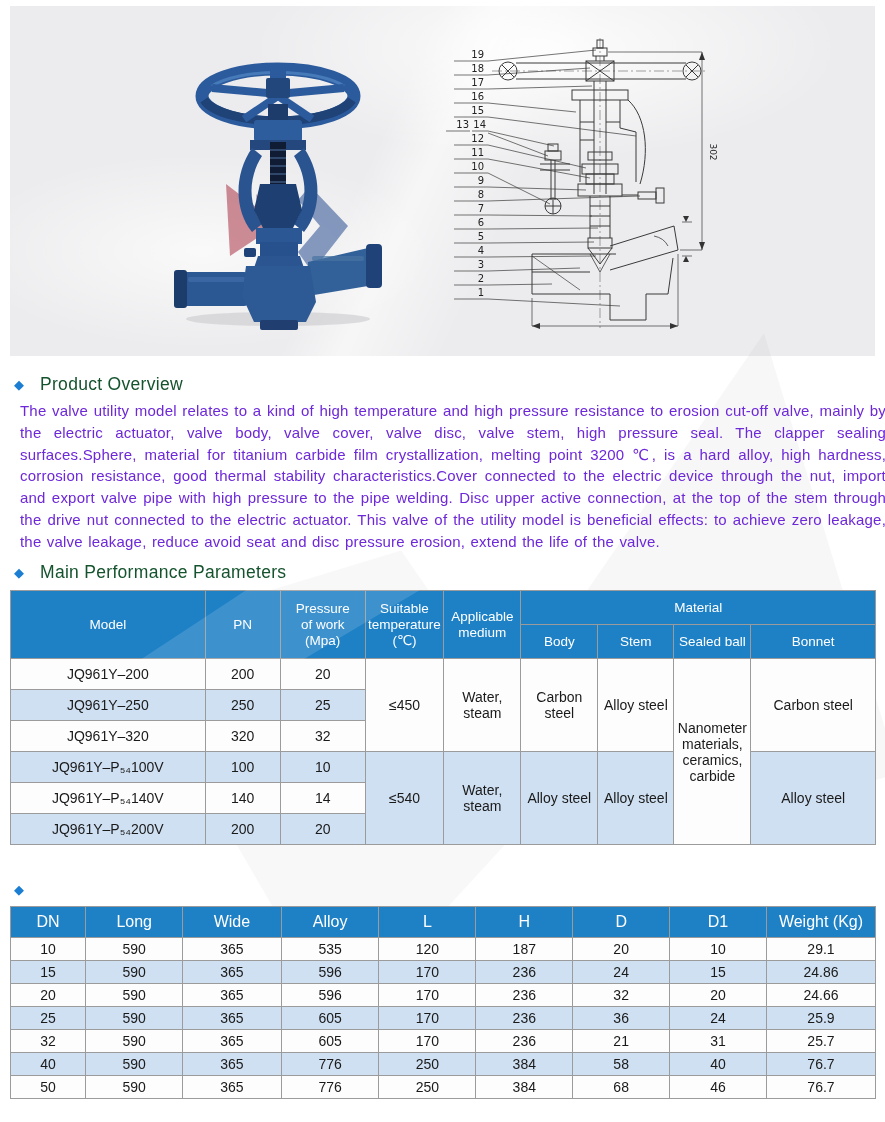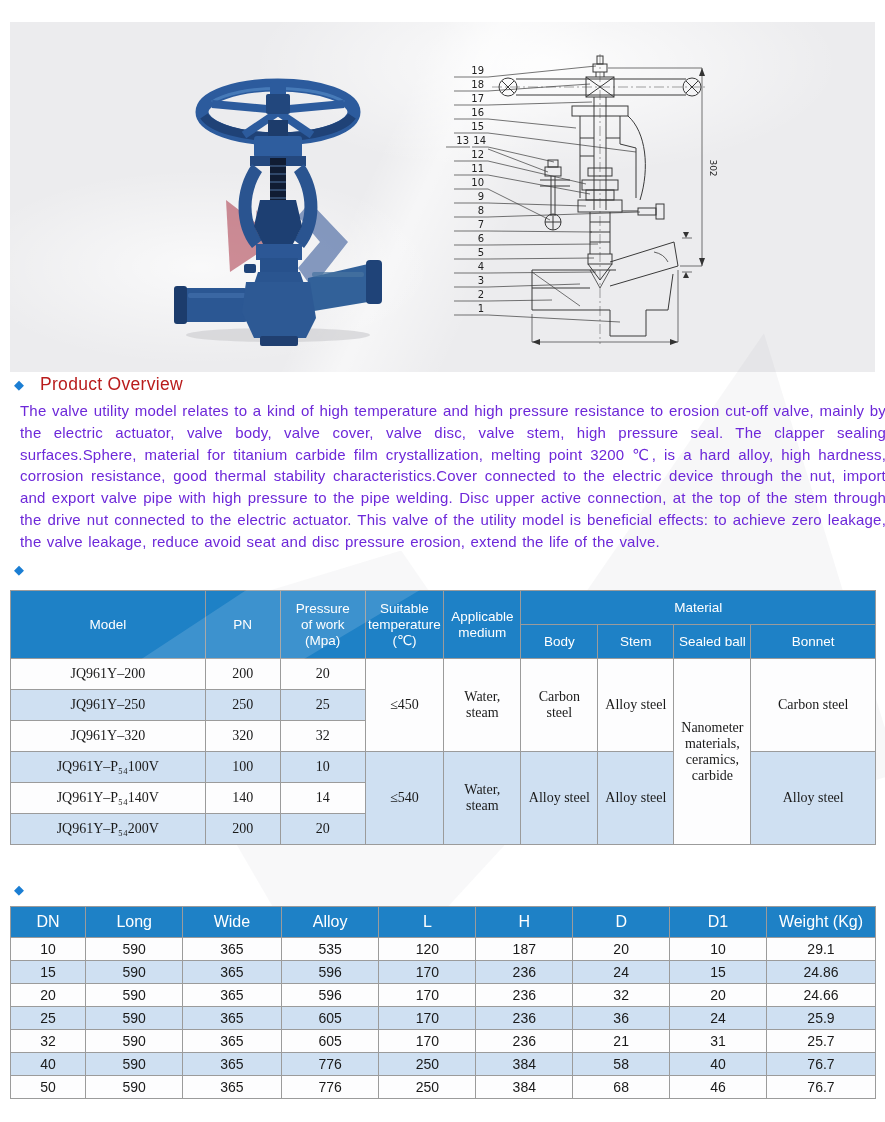--- a/index.html
+++ b/index.html
@@ -4,21 +4,21 @@
 <style>
   * { margin:0; padding:0; box-sizing:border-box; }
   html,body { background:#fff; }
   .page {
     position:relative; width:885px; height:1122px; margin:0 auto;
     background:#ffffff; overflow:hidden;
     font-family:"Liberation Sans","DejaVu Sans",sans-serif; color:#1a1a1a;
   }
   
   .banner {
-    position:absolute; left:10px; top:22px; width:865px; height:350px;
+    position:absolute; left:10px; top:6px; width:865px; height:350px;
     background:
       radial-gradient(420px 160px at 62% 12%, rgba(255,255,255,.9), rgba(255,255,255,0) 70%),
       radial-gradient(340px 140px at 22% 70%, rgba(255,255,255,.7), rgba(255,255,255,0) 70%),
       linear-gradient(115deg, rgba(255,255,255,0) 42%, rgba(255,255,255,.55) 48%, rgba(255,255,255,0) 58%),
       #ececee;
   }
   .photo-svg { position:absolute; left:150px; top:28px; }
   .diagram-svg { position:absolute; left:430px; top:26px; }
   .diagram-svg text { font-family:"DejaVu Sans",sans-serif; font-size:10px; fill:#222; }
   .diagram-svg .dim-text { font-size:9px; }
@@ -26,21 +26,21 @@
   .wm { position:absolute; pointer-events:none; }
   .wm-a { left:520px; top:330px; width:400px; height:460px;
           background:rgba(140,140,155,.07);
           clip-path:polygon(55% 0, 100% 92%, 78% 100%, 0 88%); transform:rotate(6deg); }
   .wm-b { left:140px; top:560px; width:420px; height:460px;
           background:rgba(140,140,155,.06);
           clip-path:polygon(0 10%, 70% 0, 100% 55%, 40% 100%); transform:rotate(-8deg); }
   
   .sec-head { position:absolute; left:10px; display:flex; align-items:center; }
   .sec-head .bullet { color:#1b7ed3; font-size:13px; width:30px; text-align:left; padding-left:4px; }
-  .sec-head .title  { font-size:17.5px; color:#b91c1c; letter-spacing:.3px; }
+  .sec-head .title  { font-size:17.5px; color:#14532d; letter-spacing:.3px; }
   .h-overview { top:374px; }
   .h-perf     { top:562px; }
   .h-shapes   { top:882px; }
   
   .p-overview {
     position:absolute; left:20px; top:400px; width:866px;
     font-size:15px; line-height:21.8px; text-align:justify;
     letter-spacing:.2px; word-spacing:1px; color:#6d28d9;
     white-space:normal;
   }
@@ -48,21 +48,21 @@
   .tbl-wrap { position:absolute; left:10px; width:866px; }
   .perf-wrap { top:590px; }
   .size-wrap { top:906px; }
   table { border-collapse:collapse; width:100%; table-layout:fixed; }
   th, td { border:1px solid #9b9b9b; text-align:center; vertical-align:middle; white-space:pre-line; }
   th {
     background:#1e81c6; color:#fff; font-weight:normal;
     font-size:13.5px; line-height:16px; padding:2px 1px;
   }
   .perf-tbl th { height:34px; }
-  .perf-tbl td { height:31px; font-size:14px; background:#fdfdfe;font-family:Liberation Serif, serif; }
+  .perf-tbl td { height:31px; font-size:14px; background:#fdfdfe; }
   .perf-tbl tr.alt td { background:#cfe0f2;text-align:center; }
   .perf-tbl td.g-white { background:#fdfdfe; }
   .perf-tbl td.g-blue  { background:#cfe0f2; }
   .size-tbl th { height:31px; font-size:16px; }
   .size-tbl td { height:23px; font-size:14px; background:#fdfdfe; }
   .size-tbl tr.alt td { background:#cfe0f2; }
   .perf-watermark {
     position:absolute; left:130px; top:0; width:280px; height:70px;
     background:rgba(255,255,255,.14);
     clip-path:polygon(38% 0, 100% 0, 58% 100%, 0 100%);
@@ -297,20 +297,21 @@
   <div class="wm wm-b"></div>
 
   <div class="sec-head h-overview">
     <span class="bullet">◆</span>
     <span class="title">Product Overview</span>
   </div>
   <div class="p-overview">The valve utility model relates to a kind of high temperature and high pressure resistance to erosion cut-off valve, mainly by the electric actuator, valve body, valve cover, valve disc, valve stem, high pressure seal. The clapper sealing surfaces.Sphere, material for titanium carbide film crystallization, melting point 3200 ℃, is a hard alloy, high hardness, corrosion resistance, good thermal stability characteristics.Cover connected to the electric device through the nut, import and export valve pipe with high pressure to the pipe welding. Disc upper active connection, at the top of the stem through the drive nut connected to the electric actuator. This valve of the utility model is beneficial effects: to achieve zero leakage, the valve leakage, reduce avoid seat and disc pressure erosion, extend the life of the valve.</div>
 
   <div class="sec-head h-perf">
     <span class="bullet">◆</span>
+    <span class="title">Main Performance Parameters</span>
   </div>
 
   <div class="tbl-wrap perf-wrap">
     <table class="perf-tbl">
       <colgroup>
         <col style="width:22.5%">
           <col style="width:8.7%">
           <col style="width:9.8%">
         <col style="width:9.1%">
           <col style="width:8.9%">

